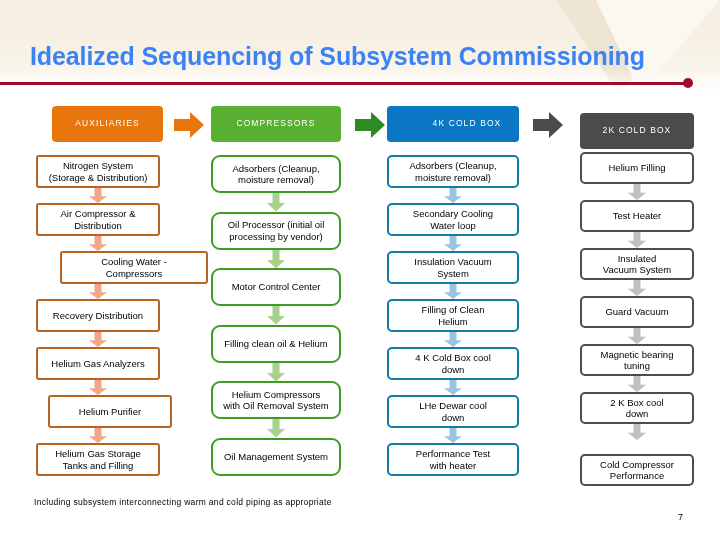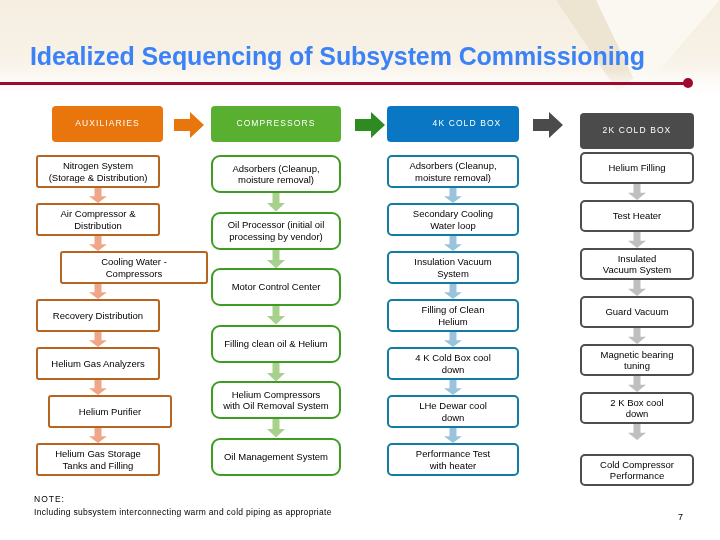--- a/index.html
+++ b/index.html
@@ -344,18 +344,17 @@
         <svg viewBox="0 0 18 24" preserveAspectRatio="none">
           <path d="M5.5 0 L12.5 0 L12.5 13 L18 13 L9 24 L0 13 L5.5 13 Z" fill="#BFBFBF"></path>
         </svg>
       </div>
       <div class="pbox c3" style="left: 580px; width: 114px; top: 454px; height: 32px;">
         <span>Cold Compressor<br>Performance</span>
       </div>
     </div>
 
   <div class="note">
-    <div class="lbl">NOTE:</div>
     <div class="body">Including subsystem interconnecting warm and cold piping as appropriate</div>
   </div>
 
   <div class="pageno">7</div>
 </div>
 
 </body></html>

